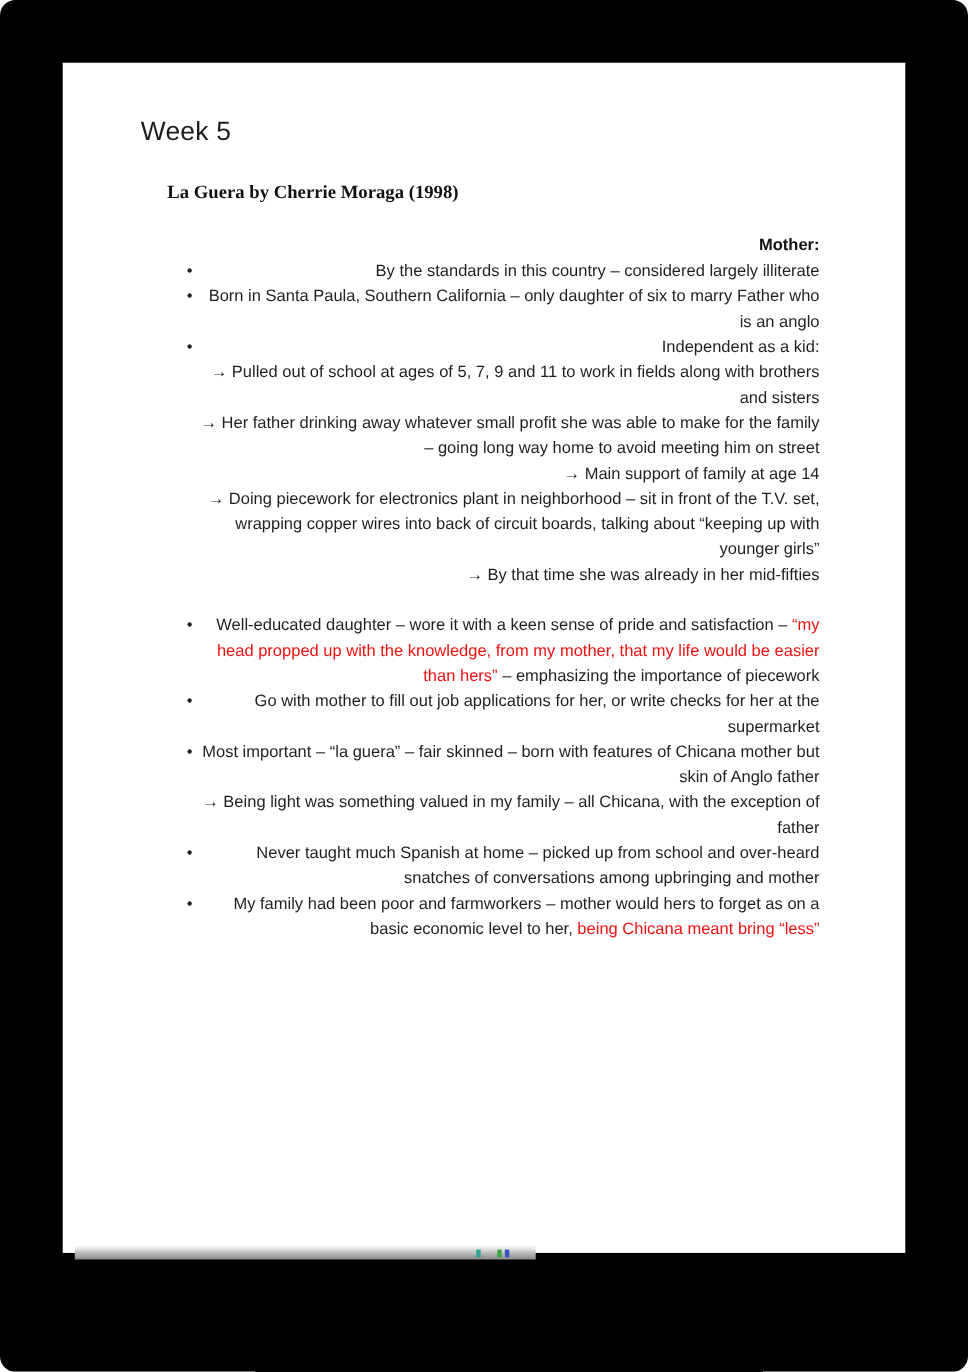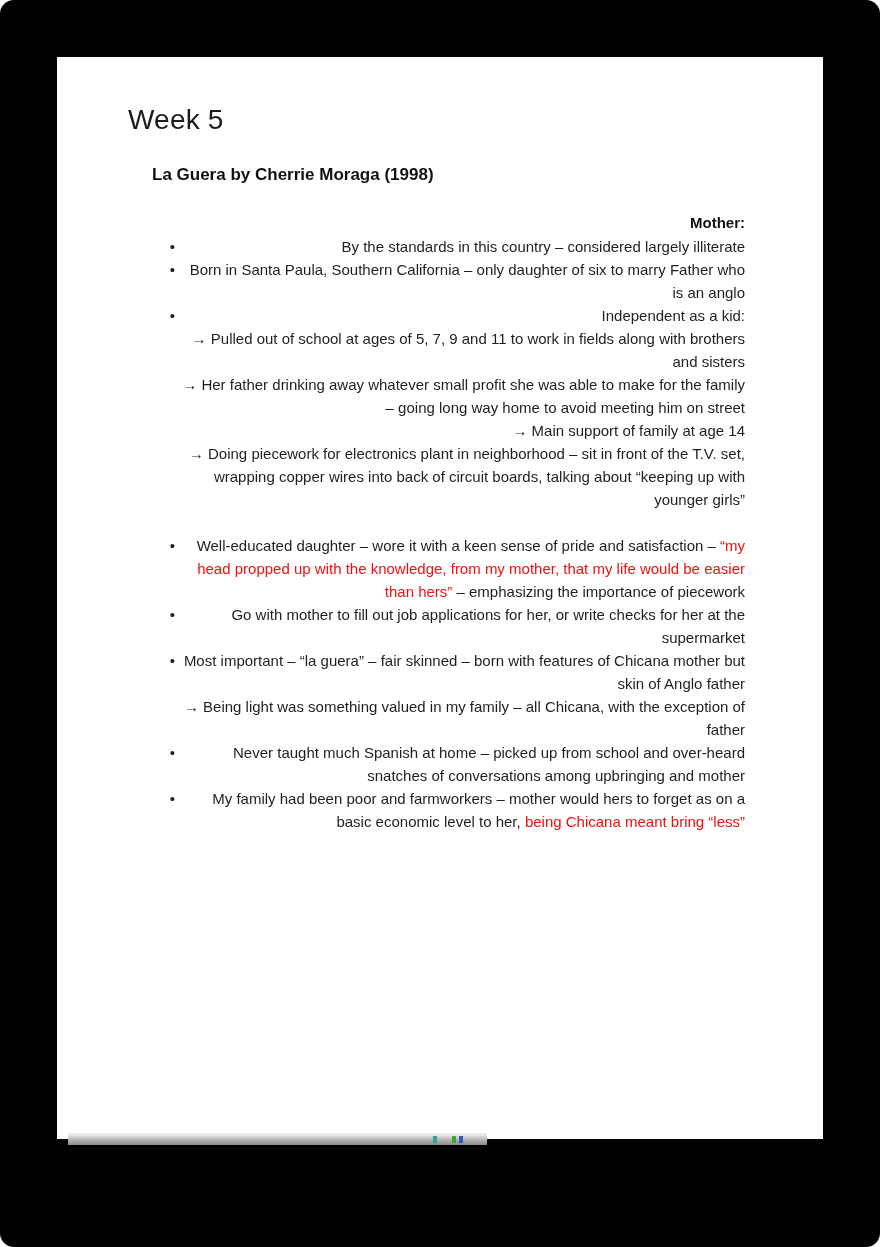--- a/index.html
+++ b/index.html
@@ -5,22 +5,22 @@
   html,body{margin:0;padding:0;background:#ffffff;}
   body{width:880px;height:1247px;font-family:"Liberation Sans","DejaVu Sans",sans-serif;}
   .viewer{position:relative;width:880px;height:1247px;background:#000000;border-radius:14px;overflow:hidden;}
   .doc-page{
     position:absolute;left:57px;top:57px;width:766px;height:1082px;
     background:#ffffff;box-sizing:border-box;
     padding:49px 78px 0 71px;
     box-shadow:0 0 10px rgba(0,0,0,.65);
     color:#1f1f1f;
   }
-  .doc-title{font-size:28px;font-weight:400;color:#1c1c1c;margin:0;line-height:28px;letter-spacing:.2px;}
-  .doc-heading{font-size:17px;font-weight:700;color:#111;margin:31px 0 0 24px;line-height:20px;}
+  .doc-title{font-size:24px;font-weight:400;color:#1c1c1c;margin:0;line-height:28px;letter-spacing:.2px;}
+  .doc-heading{font-size:17px;font-weight:700;color:#111;margin:31px 0 0 24px;line-height:20px;font-family:Liberation Serif, serif;}
   .doc-section{margin-top:26px;margin-left:22px;text-align:right;}
   .doc-section + .doc-section{margin-top:23px;}
   .section-label{font-weight:700;font-size:15px;line-height:23px;color:#111;}
   .bullet-list{list-style:none;margin:1px 0 0 0;padding:0 0 0 2px;}
   .bullet-item{display:flex;align-items:flex-start;font-size:15px;line-height:23px;}
   .bullet-marker{flex:0 0 23px;font-size:15px;line-height:23px;color:#1f1f1f;}
   .bullet-content{flex:1 1 auto;max-width:570px;}
   .sub-item{font-size:15px;line-height:23px;}
   .arrow{display:inline;}
   .red{color:#ee1111;}
@@ -56,20 +56,21 @@
               </div>
             </li>
             <li class="bullet-item">
               <span class="bullet-marker">•</span>
               <div class="bullet-content">
                 <div class="bullet-text"><span>Independent as a kid:</span></div>
                 <div class="sub-item"><span class="arrow">→&nbsp;</span><span>Pulled out of school at ages of 5, 7, 9 and 11 to work in fields along with brothers and sisters</span></div>
                 <div class="sub-item"><span class="arrow">→&nbsp;</span><span>Her father drinking away whatever small profit she was able to make for the family – going long way home to avoid meeting him on street</span></div>
                 <div class="sub-item"><span class="arrow">→&nbsp;</span><span>Main support of family at age 14</span></div>
                 <div class="sub-item"><span class="arrow">→&nbsp;</span><span>Doing piecework for electronics plant in neighborhood – sit in front of the T.V. set, wrapping copper wires into back of circuit boards, talking about “keeping up with younger girls”</span></div>
+                <div class="sub-item"><span class="arrow">→&nbsp;</span><span>By that time she was already in her mid-fifties</span></div>
               </div>
             </li>
           </ul>
         </section>
         <section class="doc-section">
           <ul class="bullet-list">
             <li class="bullet-item">
               <span class="bullet-marker">•</span>
               <div class="bullet-content">
                 <div class="bullet-text"><span>Well-educated daughter – wore it with a keen sense of pride and satisfaction – </span><span class="red">“my head propped up with the knowledge, from my mother, that my life would be easier than hers”</span><span> – emphasizing the importance of piecework</span></div>

